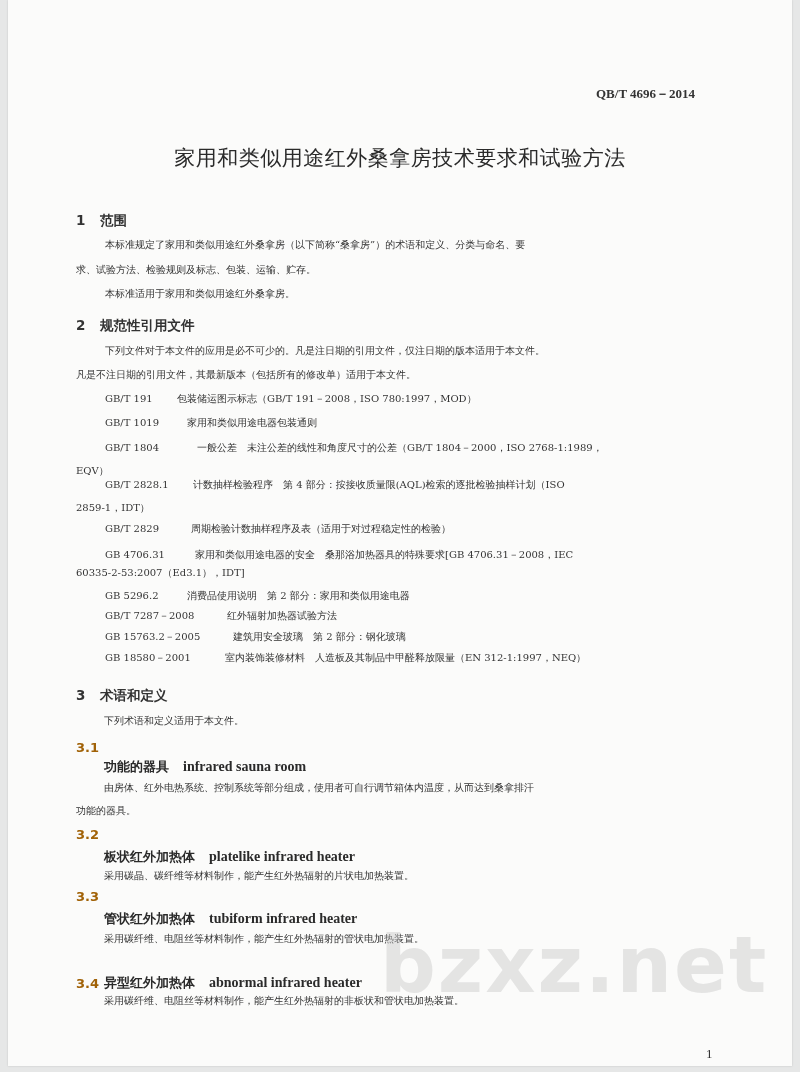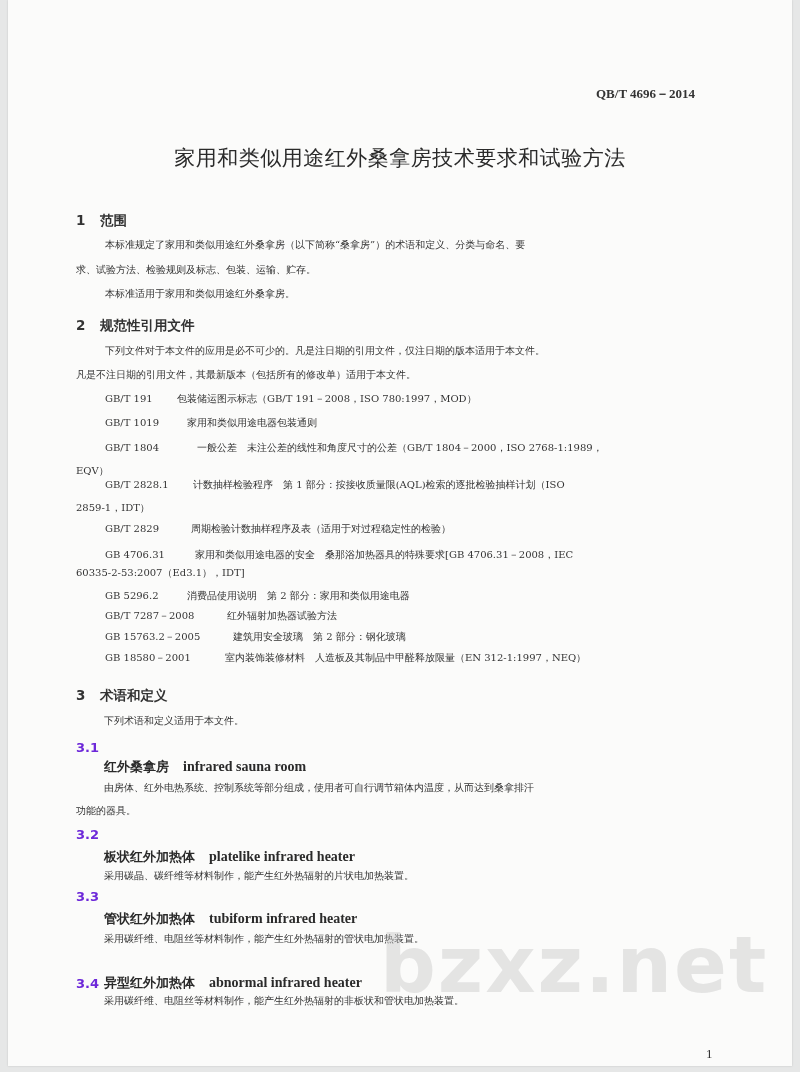--- a/index.html
+++ b/index.html
@@ -14,21 +14,21 @@
     position: absolute; left: 8px; top: 0; width: 784px; height: 1066px;
     background: #fbfbfa;
     box-shadow: 0 0 2px rgba(0,0,0,0.15);
   }
   .abs { position: absolute; white-space: nowrap; }
   .std-code { left: 596px; top: 85px; font-size: 13px; font-weight: bold; color: #333; font-family: "Liberation Serif", serif; }
   .title { left: 0; width: 800px; text-align: center; top: 144px; font-size: 21px; font-family: "DejaVu Sans", sans-serif; color: #2a2a2a; letter-spacing: 0.5px; }
   .h1 { font-family: "DejaVu Sans", sans-serif; font-size: 13.5px; font-weight: bold; color: #333; }
   .h1 .num { display: inline-block; width: 24px; }
   .p { font-size: 10px; color: #333; }
-  .term-num { font-family: "DejaVu Sans", sans-serif; font-size: 13px; font-weight: bold; color: #6d28d9; }
+  .term-num { font-family: "DejaVu Sans", sans-serif; font-size: 13px; font-weight: bold; color: #a16207; }
   .term { font-family: "DejaVu Sans", sans-serif; font-size: 13px; font-weight: bold; color: #2a2a2a; }
   .term .en { font-family: "Liberation Serif", serif; font-weight: bold; margin-left: 14px; font-size: 14px; }
   .ref-code { display: inline-block; }
   .pageno { left: 706px; top: 1046px; font-size: 13px; color: #333; font-family: "Liberation Serif", serif; }
   .watermark {
     left: 380px; top: 920px; font-size: 78px; font-weight: bold;
     font-family: "DejaVu Sans", sans-serif; color: rgba(200,200,200,0.45);
     letter-spacing: 2px;
   }
 </style>
@@ -46,35 +46,35 @@
 <div class="abs p" style="left:105px;top:287px;">本标准适用于家用和类似用途红外桑拿房。</div>
 
 <div class="abs h1" style="left:76px;top:317px;"><span class="num">2</span><span>规范性引用文件</span></div>
 <div class="abs p" style="left:105px;top:344px;text-align:center;">下列文件对于本文件的应用是必不可少的。凡是注日期的引用文件，仅注日期的版本适用于本文件。</div>
 <div class="abs p" style="left:76px;top:368px;">凡是不注日期的引用文件，其最新版本（包括所有的修改单）适用于本文件。</div>
 
 <div class="abs p" style="left:105px;top:392px;"><span class="ref-code" style="width:72px">GB/T 191</span><span>包装储运图示标志（GB/T 191－2008，ISO 780:1997，MOD）</span></div>
 <div class="abs p" style="left:105px;top:416px;"><span class="ref-code" style="width:82px">GB/T 1019</span><span>家用和类似用途电器包装通则</span></div>
 <div class="abs p" style="left:105px;top:441px;"><span class="ref-code" style="width:92px">GB/T 1804</span><span>一般公差　未注公差的线性和角度尺寸的公差（GB/T 1804－2000，ISO 2768-1:1989，</span></div>
 <div class="abs p" style="left:76px;top:464px;">EQV）</div>
-<div class="abs p" style="left:105px;top:478px;"><span class="ref-code" style="width:88px">GB/T 2828.1</span><span>计数抽样检验程序　第 1 部分：按接收质量限(AQL)检索的逐批检验抽样计划（ISO</span></div>
+<div class="abs p" style="left:105px;top:478px;"><span class="ref-code" style="width:88px">GB/T 2828.1</span><span>计数抽样检验程序　第 4 部分：按接收质量限(AQL)检索的逐批检验抽样计划（ISO</span></div>
 <div class="abs p" style="left:76px;top:501px;">2859-1，IDT）</div>
 <div class="abs p" style="left:105px;top:522px;"><span class="ref-code" style="width:86px">GB/T 2829</span><span>周期检验计数抽样程序及表（适用于对过程稳定性的检验）</span></div>
 <div class="abs p" style="left:105px;top:548px;"><span class="ref-code" style="width:90px">GB 4706.31</span><span>家用和类似用途电器的安全　桑那浴加热器具的特殊要求[GB 4706.31－2008，IEC</span></div>
 <div class="abs p" style="left:76px;top:566px;">60335-2-53:2007（Ed3.1），IDT]</div>
 <div class="abs p" style="left:105px;top:589px;"><span class="ref-code" style="width:82px">GB 5296.2</span><span>消费品使用说明　第 2 部分：家用和类似用途电器</span></div>
 <div class="abs p" style="left:105px;top:609px;"><span class="ref-code" style="width:122px">GB/T 7287－2008</span><span>红外辐射加热器试验方法</span></div>
 <div class="abs p" style="left:105px;top:630px;"><span class="ref-code" style="width:128px">GB 15763.2－2005</span><span>建筑用安全玻璃　第 2 部分：钢化玻璃</span></div>
 <div class="abs p" style="left:105px;top:651px;"><span class="ref-code" style="width:120px">GB 18580－2001</span><span>室内装饰装修材料　人造板及其制品中甲醛释放限量（EN 312-1:1997，NEQ）</span></div>
 
 <div class="abs h1" style="left:76px;top:687px;"><span class="num">3</span><span>术语和定义</span></div>
 <div class="abs p" style="left:104px;top:714px;">下列术语和定义适用于本文件。</div>
 
 <div class="abs term-num" style="left:76px;top:740px;">3.1</div>
-<div class="abs term" style="left:104px;top:758px;"><span>红外桑拿房</span><span class="en">infrared sauna room</span></div>
+<div class="abs term" style="left:104px;top:758px;"><span>功能的器具</span><span class="en">infrared sauna room</span></div>
 <div class="abs p" style="left:104px;top:781px;">由房体、红外电热系统、控制系统等部分组成，使用者可自行调节箱体内温度，从而达到桑拿排汗</div>
 <div class="abs p" style="left:76px;top:804px;">功能的器具。</div>
 
 <div class="abs term-num" style="left:76px;top:827px;">3.2</div>
 <div class="abs term" style="left:104px;top:848px;"><span>板状红外加热体</span><span class="en">platelike infrared heater</span></div>
 <div class="abs p" style="left:104px;top:869px;">采用碳晶、碳纤维等材料制作，能产生红外热辐射的片状电加热装置。</div>
 
 <div class="abs term-num" style="left:76px;top:889px;">3.3</div>
 <div class="abs term" style="left:104px;top:910px;"><span>管状红外加热体</span><span class="en">tubiform infrared heater</span></div>
 <div class="abs p" style="left:104px;top:932px;">采用碳纤维、电阻丝等材料制作，能产生红外热辐射的管状电加热装置。</div>

